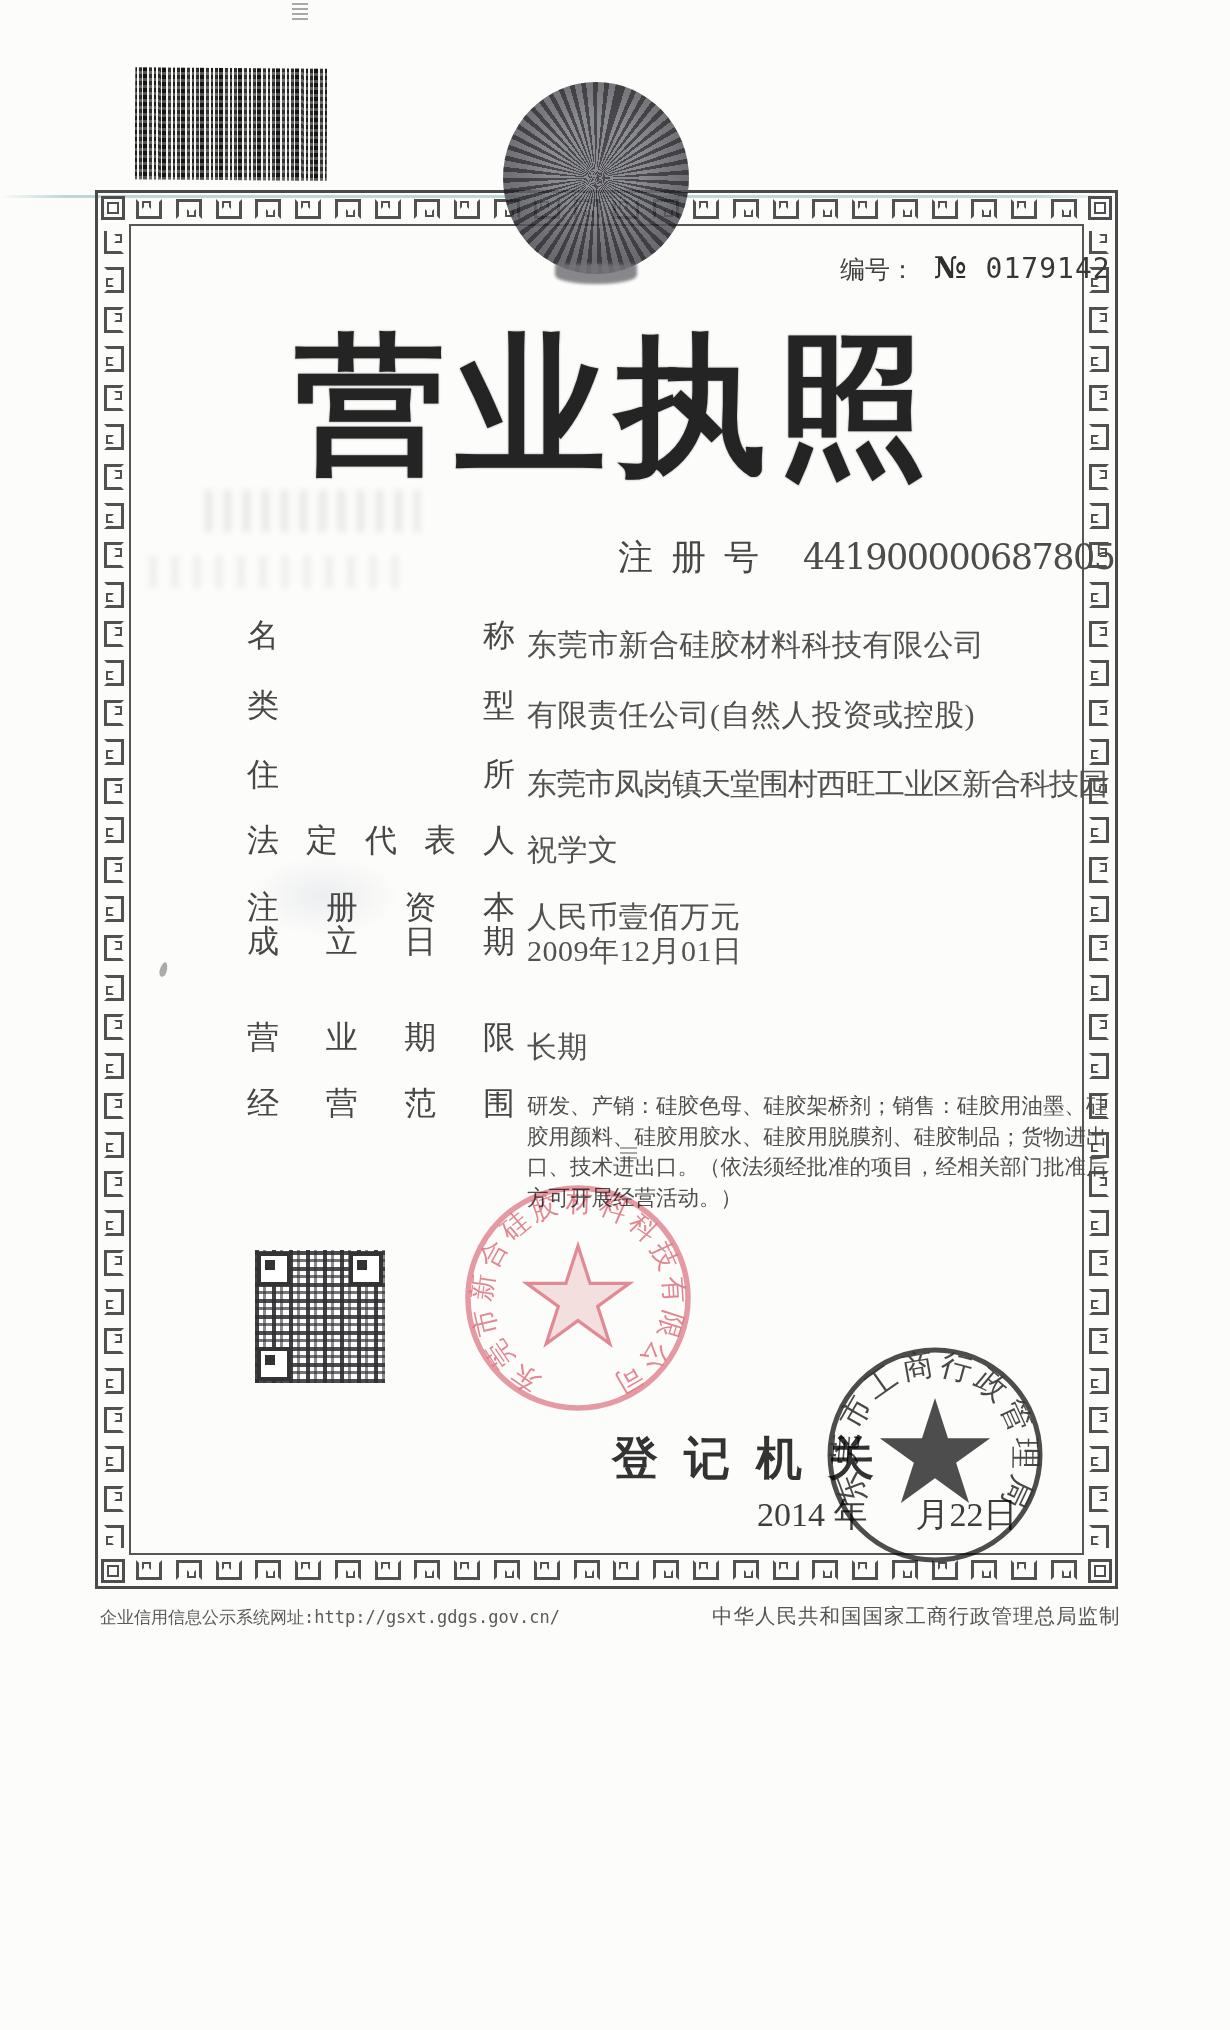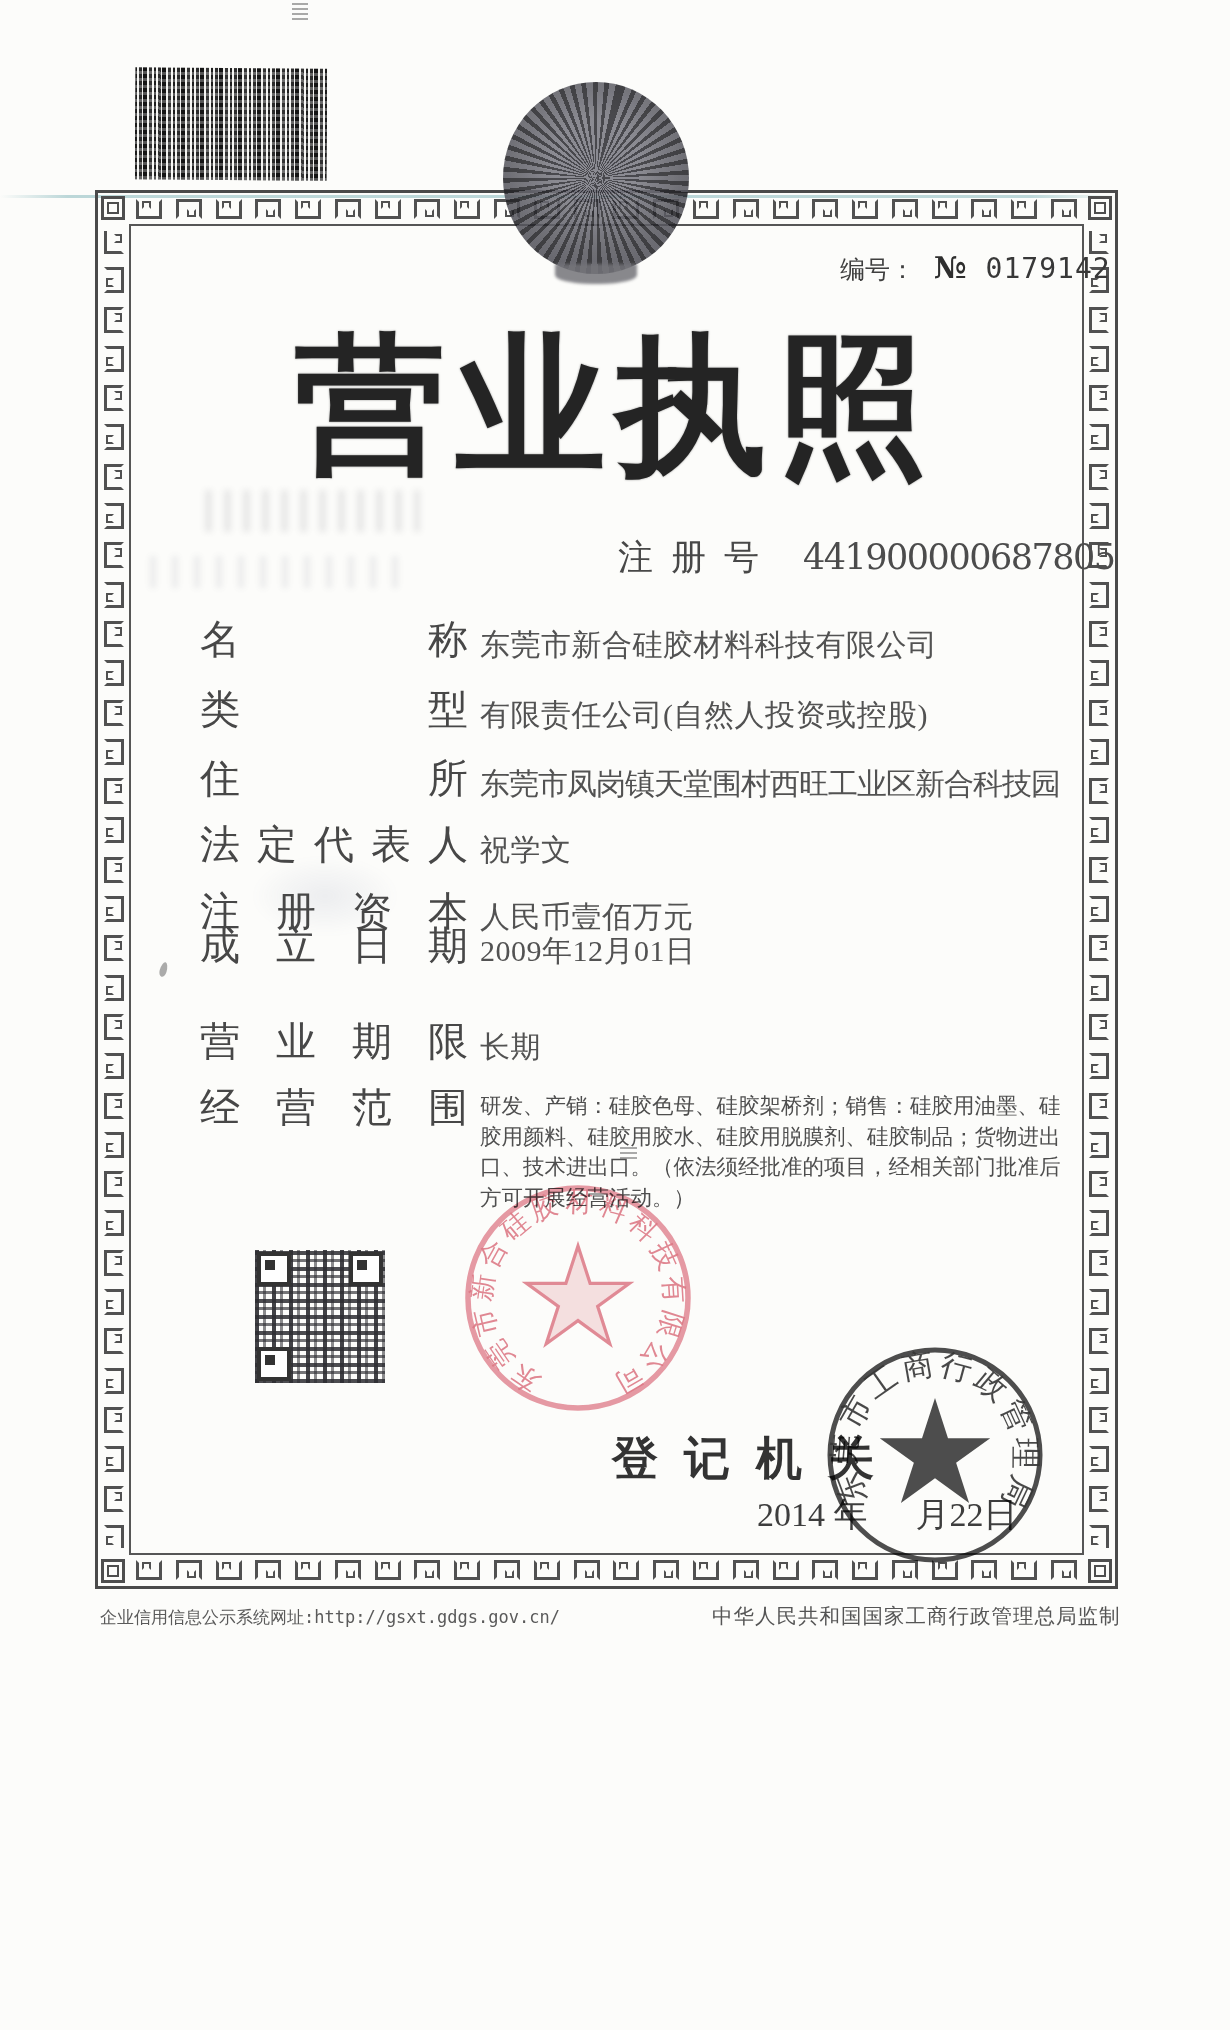--- a/index.html
+++ b/index.html
@@ -71,22 +71,22 @@
   .title { left:295px; top:330px; width:632px; display:flex; justify-content:space-between;
     font-size:150px; line-height:1; font-weight:800; color:#242424;
     text-shadow:0 0 2px rgba(40,40,40,.55); }
 
   .regno { left:618px; top:534px; display:flex; align-items:baseline; gap:26px; }
   .regno-label { font-size:35px; color:#484848; letter-spacing:18px; font-family:"Liberation Serif",serif; }
   .regno-value { font-size:35px; color:#4c4c4c; letter-spacing:-1.5px; font-family:"DejaVu Serif",serif; }
 
   
   .row { position:absolute; left:200px; display:flex; align-items:flex-start; }
-  .f-label { width:268px; font-size:40px; color:#474747; font-family:"Liberation Serif",serif;
-    text-align:justify; text-align-last:justify; line-height:1.1; }
+  .f-label { width:268px; font-size:32px; color:#474747; font-family:"Liberation Serif",serif;
+    text-align:justify; text-align-last:justify; line-height:1.1;margin-left:47px; }
   .f-value { margin-left:12px; padding-top:7px; font-size:30px; color:#525252;
     letter-spacing:.5px; font-family:"Liberation Serif",serif; }
   .f-value.tight { letter-spacing:-1px; }
   .f-value.scope { font-size:21.5px; line-height:1.42; width:588px; padding-top:5px; letter-spacing:0; color:#4e4e4e; }
 
   
   .qr { left:255px; top:1250px; width:130px; height:133px; background-color:#fafaf8;
     background:
       repeating-linear-gradient(0deg, rgba(45,45,50,.85) 0 4px, transparent 4px 9px, rgba(45,45,50,.65) 9px 12px, transparent 12px 16px),
       repeating-linear-gradient(90deg, rgba(45,45,50,.9) 0 4px, transparent 4px 8px, rgba(45,45,50,.55) 8px 11px, transparent 11px 17px);

